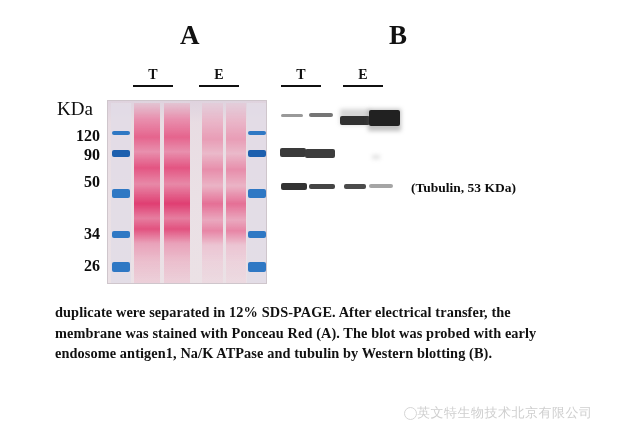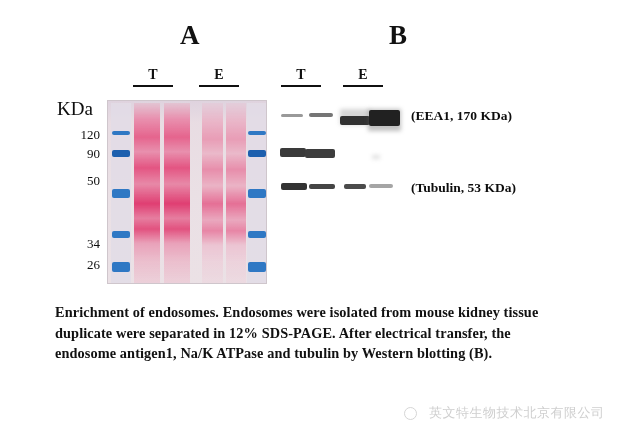--- a/index.html
+++ b/index.html
@@ -40,21 +40,21 @@
   
   #kda-label{
     position:absolute;left:57px;top:99px;
     font-family:"Liberation Serif", serif;
     font-weight:normal;font-size:19px;color:#0d0d0d;line-height:1;
   }
   .mw-label{
     position:absolute;
     width:40px;text-align:right;
     font-family:"Liberation Serif", serif;
-    font-weight:normal;font-size:13px;color:#0d0d0d;line-height:1;
+    font-weight:bold;font-size:16px;color:#0d0d0d;line-height:1;
   }
 
   
   #ponceau-gel{
     position:absolute;left:107px;top:100px;width:160px;height:184px;
     background:#e9dfe4;
     border:1px solid #cfc6cc;
     box-sizing:border-box;
     overflow:hidden;
   }
@@ -144,21 +144,21 @@
     font-family:"Liberation Serif", serif;
     font-weight:bold;font-size:14.3px;color:#111111;
     line-height:20.5px;
     letter-spacing:0.1px;
   }
   #caption .cline{display:block;white-space:nowrap;}
 
   
   #watermark{
     position:absolute;left:404px;top:404px;
-    display:flex;align-items:center;gap:12px;
+    display:flex;align-items:center;gap:0;
     opacity:0.42;
   }
   #watermark .wm-logo{
     width:13px;height:13px;border-radius:50%;
     border:1.4px solid #9a9a9a;
     box-sizing:border-box;
   }
   #watermark .wm-text{
     font-family:"DejaVu Sans", sans-serif;
     font-size:13px;color:#8c8c8c;
@@ -188,21 +188,21 @@
   <div class="lane-head" style="left:343px;top:68px;width:40px;">
     <span class="ltr">E</span>
     <span class="rule"></span>
   </div>
 
   <div id="kda-label">KDa</div>
 
   <div class="mw-label" style="left:60px;top:128px;">120</div>
   <div class="mw-label" style="left:60px;top:147px;">90</div>
   <div class="mw-label" style="left:60px;top:174px;">50</div>
-  <div class="mw-label" style="left:60px;top:226px;margin-top:11px;">34</div>
+  <div class="mw-label" style="left:60px;top:226px;">34</div>
   <div class="mw-label" style="left:60px;top:258px;">26</div>
 
   <div id="ponceau-gel">
     <div class="gel-bg"></div>
 
     <div class="ladder" style="left:3px;">
       <div class="mband" style="top:28px;height:4px;"></div>
       <div class="mband dark" style="top:47px;height:7px;"></div>
       <div class="mband" style="top:86px;height:9px;"></div>
       <div class="mband" style="top:128px;height:7px;"></div>
@@ -235,26 +235,25 @@
     <div class="wband" style="left:4px;top:53px;width:26px;height:9px;background:#3a3a3a;"></div>
     <div class="wband" style="left:29px;top:54px;width:30px;height:9px;background:#3d3d3d;"></div>
     <div class="wsmear" style="left:96px;top:60px;width:8px;height:4px;background:rgba(150,150,150,0.30);"></div>
 
     <div class="wband" style="left:5px;top:88px;width:26px;height:7px;background:#333333;"></div>
     <div class="wband" style="left:33px;top:89px;width:26px;height:5px;background:#454545;"></div>
     <div class="wband" style="left:68px;top:89px;width:22px;height:5px;background:#4b4b4b;"></div>
     <div class="wband" style="left:93px;top:89px;width:24px;height:4px;background:rgba(110,110,110,0.62);"></div>
   </div>
 
-  <div class="blot-label" style="left:411px;top:109px;">(EEA1, 170 KDa)</div>
   <div class="blot-label" style="left:411px;top:181px;">(Tubulin, 53 KDa)</div>
 
   <div id="caption">
-    <span class="cline">Enrichment of endosomes.  Endosomes were isolated from mouse kidney tissue</span>
     <span class="cline">duplicate were separated in 12% SDS-PAGE.  After electrical transfer, the</span>
+    <span class="cline">membrane was stained with Ponceau Red (A).  The blot was probed with early</span>
     <span class="cline">endosome antigen1, Na/K ATPase and tubulin by Western blotting (B).</span>
   </div>
 
   <div id="watermark">
     <span class="wm-logo"></span>
     <span class="wm-text">英文特生物技术北京有限公司</span>
   </div>
 
 </div>
 

